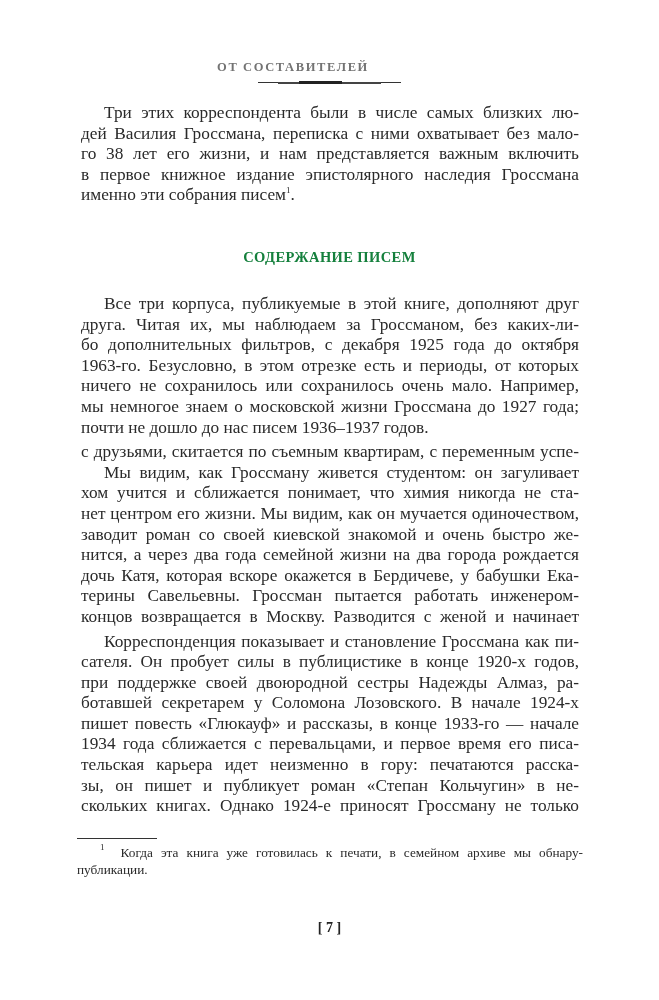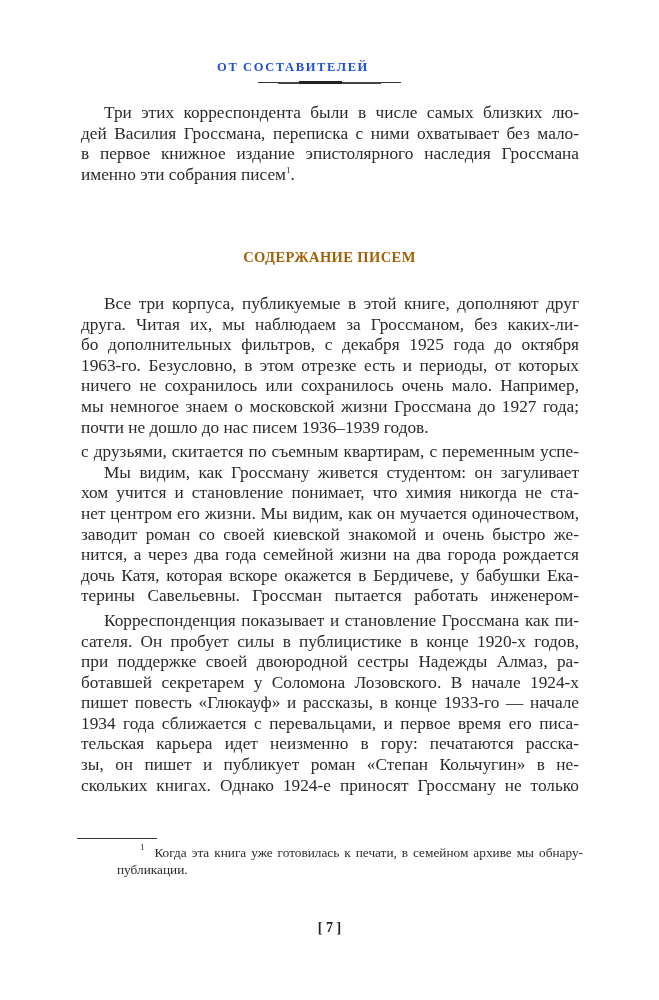--- a/index.html
+++ b/index.html
@@ -1,80 +1,82 @@
 <!DOCTYPE html>
 <html><head>
 <meta charset="utf-8">
 <style>
   html, body { margin: 0; padding: 0; background: #ffffff; }
   body { width: 659px; height: 1000px; position: relative; overflow: hidden;
          font-family: "Liberation Serif", "DejaVu Serif", serif; color: #2a2a2a; }
   .running-head { position: absolute; top: 60px; left: 0; width: 586px; text-align: center;
-                  font-size: 12.5px; font-weight: bold; letter-spacing: 1.6px; color: #1d4ed8; }
+                  font-size: 12.5px; font-weight: bold; letter-spacing: 1.6px; color: #737373; }
   .rule { position: absolute; top: 80px; left: 258px; width: 143px; height: 5px; }
   .rule .thin { position: absolute; top: 2px; left: 0; width: 143px; height: 1px; background: #333; }
   .rule .mid { position: absolute; top: 1.5px; left: 20px; width: 103px; height: 2px; background: #444; }
   .rule .thick { position: absolute; top: 1px; left: 41px; width: 43px; height: 3px; background: #222; }
   .text-block { position: absolute; left: 77px; width: 506px; font-size: 17.3px; line-height: 20.6px;
                 text-align: justify; }
   .text-block p { margin: 4px; text-indent: 23px; }
   .text-block p .ln { display: block; text-align: justify; text-align-last: justify; text-indent: 0; }
   .text-block p .ln.first { text-indent: 23px; }
   .text-block p .ln.last { text-align-last: left; }
   .section-title { position: absolute; top: 249px; left: 0; width: 659px; text-align: center;
-                   font-size: 14.5px; font-weight: bold; letter-spacing: 0.4px; color: #a16207; }
+                   font-size: 14.5px; font-weight: bold; letter-spacing: 0.4px; color: #15803d; }
   sup { font-size: 9px; line-height: 0; vertical-align: 7px; }
   .fn-rule { position: absolute; top: 838px; left: 77px; width: 80px; height: 1px; background: #333; }
   .footnote { position: absolute; top: 845px; left: 77px; width: 506px; font-size: 13.3px; line-height: 16.8px; }
-  .footnote .ln { display: block; text-align: justify; text-align-last: justify; margin-left: 40px; }
+  .footnote .ln { display: block; text-align: justify; text-align-last: justify; }
   .footnote .ln.first { padding-left: 23px; }
   .footnote .ln.last { text-align-last: left; }
   .page-number { position: absolute; top: 920px; left: 0; width: 659px; text-align: center;
                  font-size: 14px; font-weight: bold; color: #222; }
 </style>
 </head>
 <body>
 
 <div class="running-head">ОТ СОСТАВИТЕЛЕЙ</div>
 <div class="rule">
   <div class="thin"></div>
   <div class="mid"></div>
   <div class="thick"></div>
 </div>
 
 <div class="text-block" style="top:99px;">
   <p>
     <span class="ln first">Три этих корреспондента были в числе самых близких лю-</span>
     <span class="ln">дей Василия Гроссмана, переписка с ними охватывает без мало-</span>
+    <span class="ln">го 38 лет его жизни, и нам представляется важным включить</span>
     <span class="ln">в первое книжное издание эпистолярного наследия Гроссмана</span>
     <span class="ln last"><span>именно эти собрания писем</span><sup>1</sup><span>.</span></span>
   </p>
 </div>
 
 <div class="section-title">СОДЕРЖАНИЕ ПИСЕМ</div>
 
 <div class="text-block" style="top:290px;">
   <p>
     <span class="ln first">Все три корпуса, публикуемые в этой книге, дополняют друг</span>
     <span class="ln">друга. Читая их, мы наблюдаем за Гроссманом, без каких-ли-</span>
     <span class="ln">бо дополнительных фильтров, с декабря 1925 года до октября</span>
     <span class="ln">1963-го. Безусловно, в этом отрезке есть и периоды, от которых</span>
     <span class="ln">ничего не сохранилось или сохранилось очень мало. Например,</span>
     <span class="ln">мы немногое знаем о московской жизни Гроссмана до 1927 года;</span>
-    <span class="ln last">почти не дошло до нас писем 1936–1939 годов.</span>
+    <span class="ln last">почти не дошло до нас писем 1936–1937 годов.</span>
   </p>
   <p>
     <span class="ln">с друзьями, скитается по съемным квартирам, с переменным успе-</span>
     <span class="ln first">Мы видим, как Гроссману живется студентом: он загуливает</span>
-    <span class="ln">хом учится и становление понимает, что химия никогда не ста-</span>
+    <span class="ln">хом учится и сближается понимает, что химия никогда не ста-</span>
     <span class="ln">нет центром его жизни. Мы видим, как он мучается одиночеством,</span>
     <span class="ln">заводит роман со своей киевской знакомой и очень быстро же-</span>
     <span class="ln">нится, а через два года семейной жизни на два города рождается</span>
     <span class="ln">дочь Катя, которая вскоре окажется в Бердичеве, у бабушки Ека-</span>
     <span class="ln">терины Савельевны. Гроссман пытается работать инженером-</span>
+    <span class="ln">концов возвращается в Москву. Разводится с женой и начинает</span>
   </p>
   <p>
     <span class="ln first">Корреспонденция показывает и становление Гроссмана как пи-</span>
     <span class="ln">сателя. Он пробует силы в публицистике в конце 1920-х годов,</span>
     <span class="ln">при поддержке своей двоюродной сестры Надежды Алмаз, ра-</span>
     <span class="ln">ботавшей секретарем у Соломона Лозовского. В начале 1924-х</span>
     <span class="ln">пишет повесть «Глюкауф» и рассказы, в конце 1933-го — начале</span>
     <span class="ln">1934 года сближается с перевальцами, и первое время его писа-</span>
     <span class="ln">тельская карьера идет неизменно в гору: печатаются расска-</span>
     <span class="ln">зы, он пишет и публикует роман «Степан Кольчугин» в не-</span>

